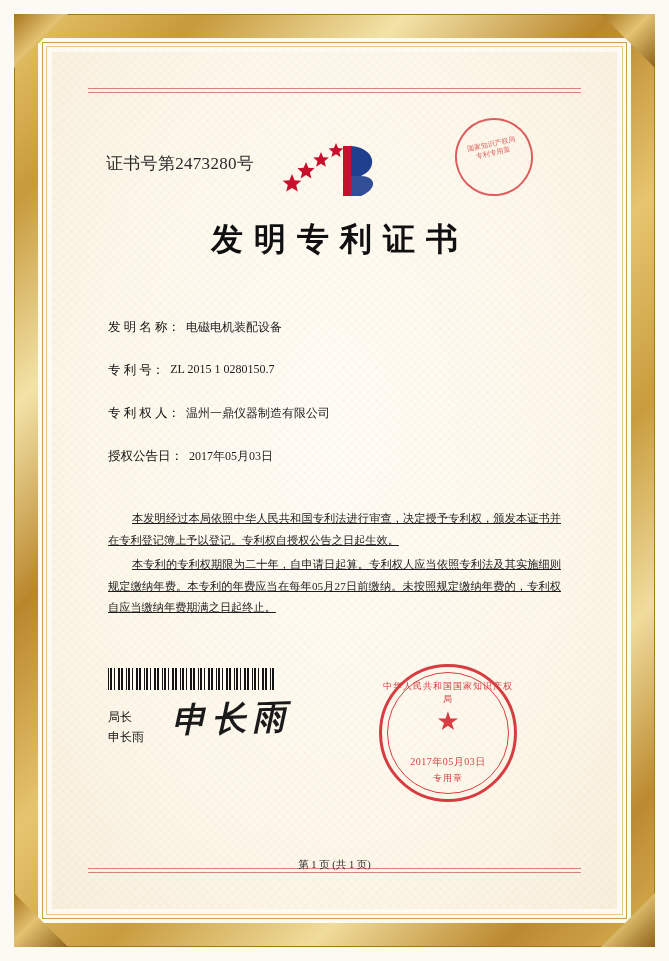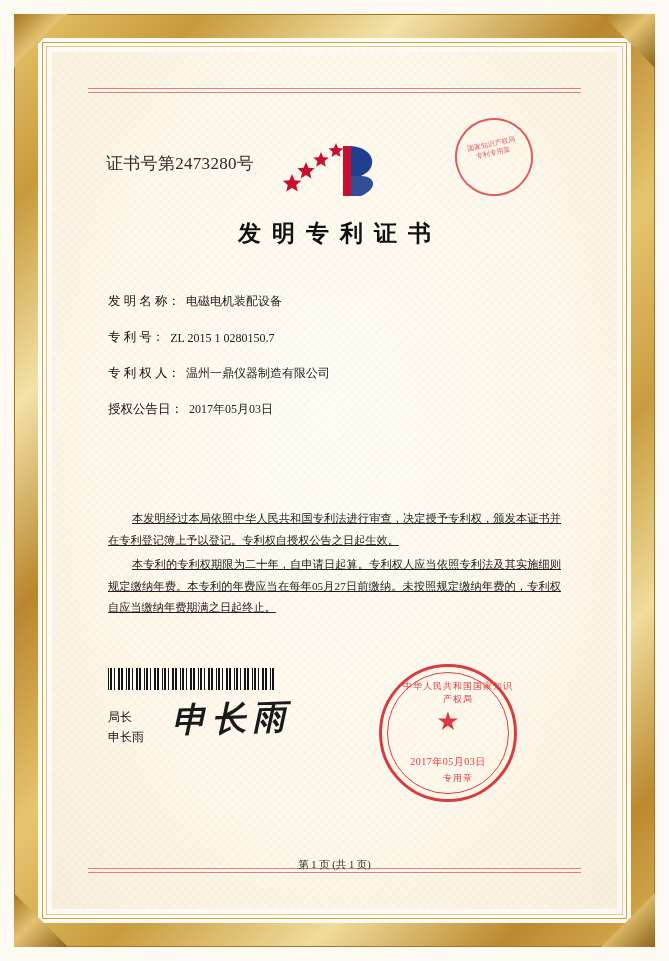--- a/index.html
+++ b/index.html
@@ -139,41 +139,42 @@
     width: 120px;
     height: 84px;
   }
 
   .title {
     position: absolute;
     left: 0;
     right: 0;
     top: 110px;
     text-align: center;
-    font-size: 23px;
+    font-size: 32px;
     letter-spacing: 11px;
     color: #101010;
     font-family: Liberation Sans, sans-serif;
     font-weight: 700;
     text-indent: 11px;
   }
 
   
   .fields {
     position: absolute;
     left: 8px;
     right: 8px;
     top: 185px;
   }
   .field-row {
     display: flex;
-    align-items: flex-end;
+    align-items: flex-start;
     margin-bottom: 19px;
     font-size: 12.5px;
     color: #1c1c1c;
+    margin-top: 26px;
   }
   .field-label {
     white-space: nowrap;
     color: #111;
     font-size: 12.5px;
   }
   .field-value {
     margin-left: 6px;
     color: #1c1c1c;
     font-size: 12px;
@@ -261,21 +262,20 @@
     line-height: 1;
   }
   .seal-arc-top, .seal-arc-bottom {
     position: absolute;
     left: 0; right: 0;
     text-align: center;
     font-size: 9px;
     letter-spacing: 1px;
     color: #d2232a;
     font-family: "DejaVu Sans", sans-serif;
-    margin-left: 20px;
   }
   .seal-arc-top { top: 13px; }
   .seal-arc-bottom { bottom: 14px; }
   .seal-date {
     position: absolute;
     left: 0; right: 0;
     bottom: 30px;
     text-align: center;
     font-size: 10px;
     color: #d2232a;

